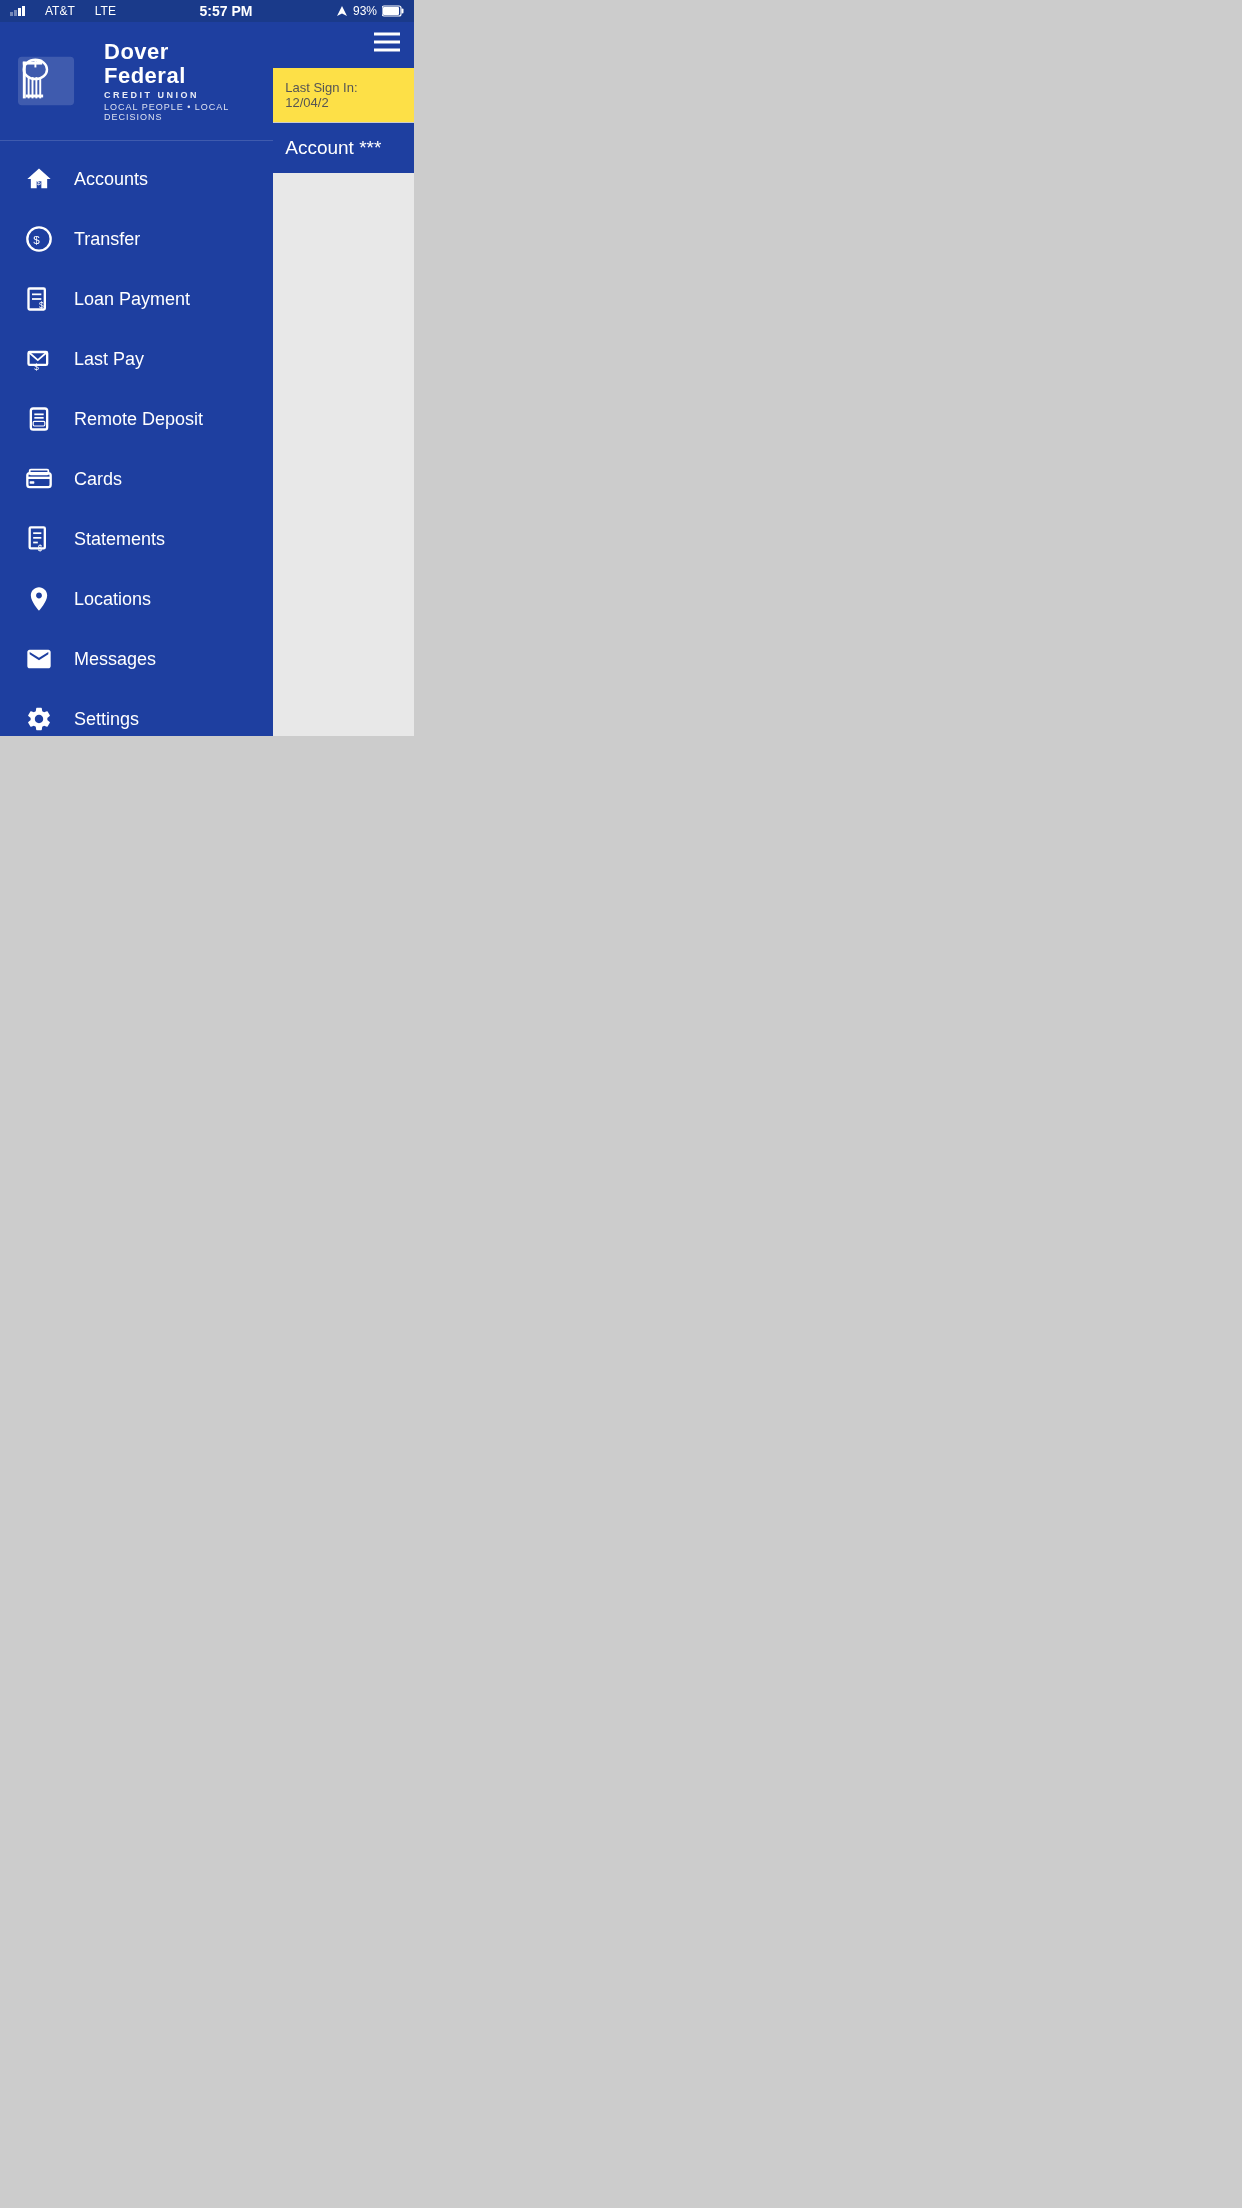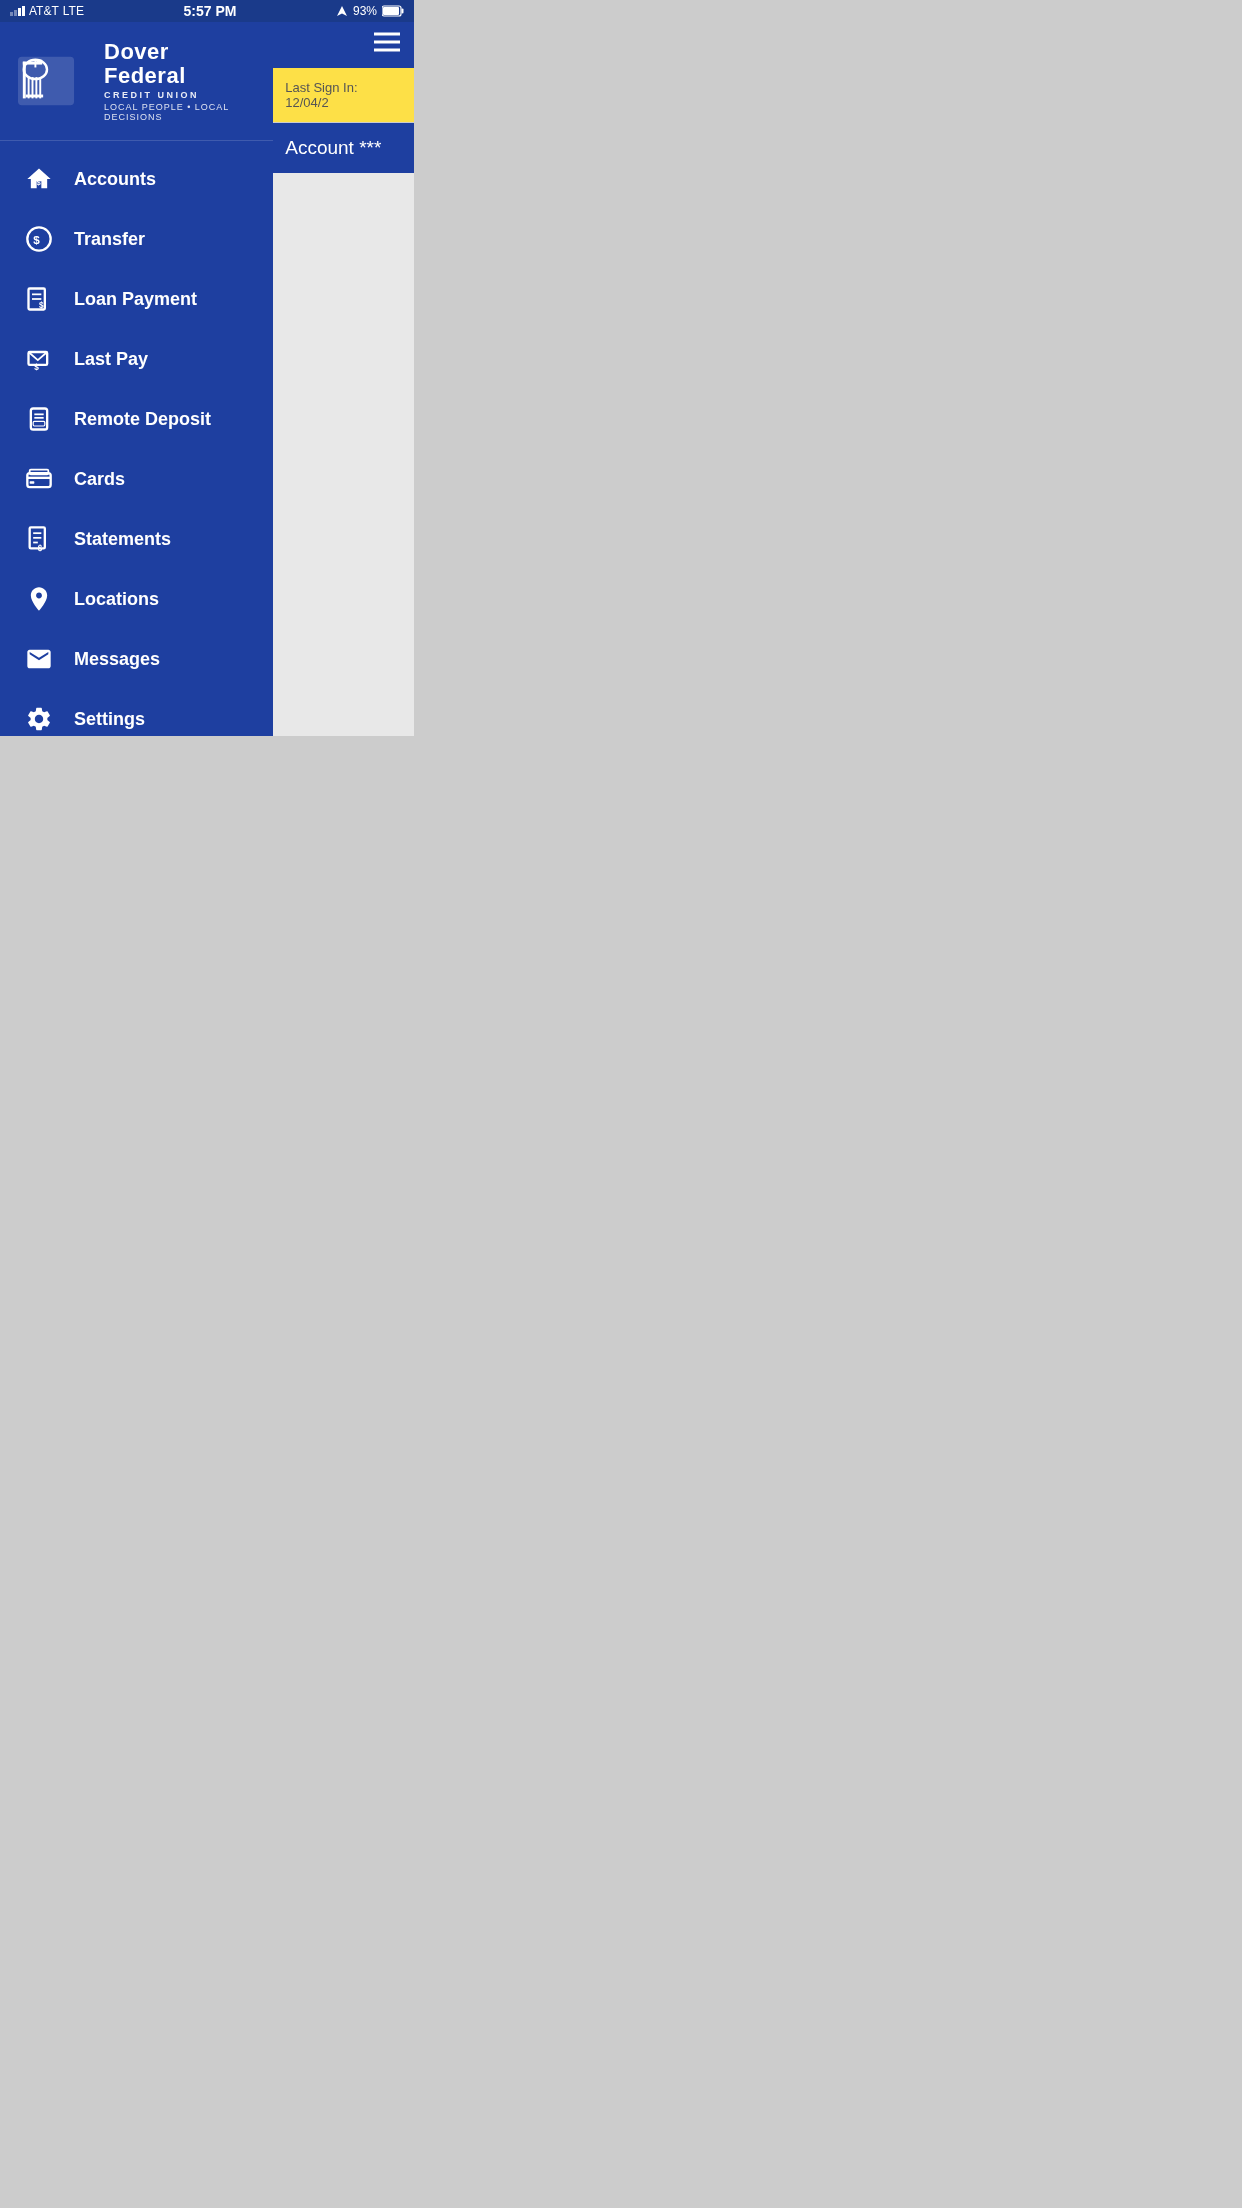--- a/index.html
+++ b/index.html
@@ -19,21 +19,21 @@
     .status-bar {
       display: flex;
       justify-content: space-between;
       align-items: center;
       background: #1a3a8a;
       color: white;
       font-size: 12px;
       padding: 4px 10px;
       height: 22px;
     }
-    .status-left { display: flex; align-items: center; gap: 4px; }
+    .status-left { display: flex; align-items: center; gap: 20px; }
     .status-right { display: flex; align-items: center; gap: 5px; }
     .signal-bars { display: flex; align-items: flex-end; gap: 1px; }
     .bar { background: white; width: 3px; }
     .bar1 { height: 4px; opacity: 0.4; }
     .bar2 { height: 6px; opacity: 0.4; }
     .bar3 { height: 8px; }
     .bar4 { height: 10px; }
 
     
     .app-body {
@@ -99,21 +99,21 @@
     }
 
     .nav-item {
       display: flex;
       align-items: center;
       gap: 18px;
       padding: 13px 22px;
       color: white;
       cursor: pointer;
       font-size: 18px;
-      font-weight: 700;
+      font-weight: 400;
     }
 
     .nav-icon {
       width: 34px;
       height: 34px;
       display: flex;
       align-items: center;
       justify-content: center;
       flex-shrink: 0;
       color: white;

